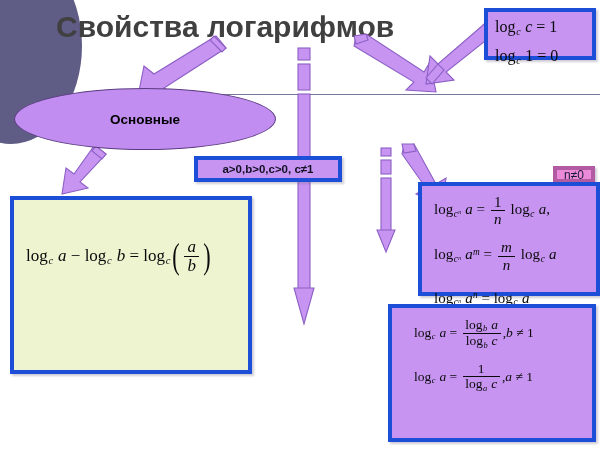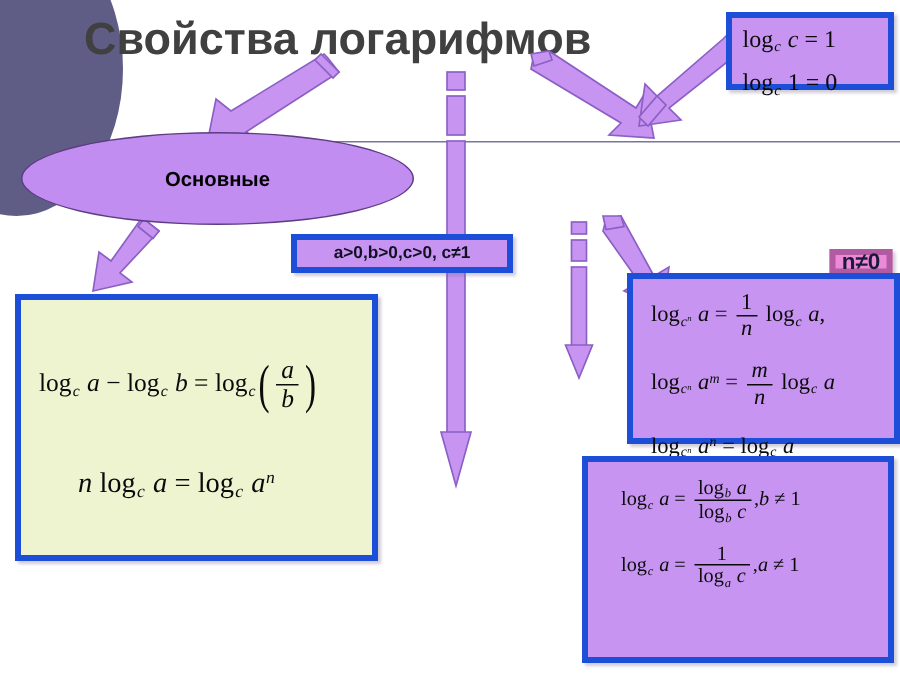--- a/index.html
+++ b/index.html
@@ -111,21 +111,21 @@
   #box-condition .cond-text {
     font-size: 11.5px; font-weight: bold; color: #111122;
     font-family: "Liberation Sans", sans-serif;
     white-space: nowrap;
   }
   #box-nzero {
     left: 553px; top: 166px; width: 42px; height: 17px;
     display: flex; align-items: center; justify-content: center;
   }
   #box-nzero .nz-text {
-    font-size: 15px; font-weight: bold; color: #1a1a3a;
+    font-size: 12px; font-weight: normal; color: #1a1a3a;
     font-family: "Liberation Sans", sans-serif;
   }
   #box-right-mid {
     left: 418px; top: 182px; width: 182px; height: 114px;
     padding: 4px 2px 0 6px;
   }
   #box-right-bottom {
     left: 388px; top: 304px; width: 208px; height: 138px;
     padding: 6px 2px 0 8px;
   }
@@ -278,23 +278,20 @@
   </div>
 
   <div class="fbox pink" id="box-nzero">
     <span class="nz-text">n≠0</span>
   </div>
 
   <div class="fbox green" id="box-left-green">
     <div class="math ln2">
       <span class="op">log</span><span class="sub">c</span>&nbsp;<span class="mi">a</span> <span class="op">−</span> <span class="op">log</span><span class="sub">c</span>&nbsp;<span class="mi">b</span> <span class="op">=</span> <span class="op">log</span><span class="sub">c</span><span class="paren-big">(</span><span class="frac"><span class="num mi">a</span><span class="den mi">b</span></span><span class="paren-big">)</span>
     </div>
-    <div class="math ln3">
-      <span class="mi">n</span>&nbsp;<span class="op">log</span><span class="sub">c</span>&nbsp;<span class="mi">a</span> <span class="op">=</span> <span class="op">log</span><span class="sub">c</span>&nbsp;<span class="mi">a</span><span class="sup">n</span>
-    </div>
   </div>
 
   <div class="fbox purple" id="box-right-mid">
     <div class="math ln1">
       <span class="op">log</span><span class="sub">c<span class="sup" style="vertical-align:0.45em;">n</span></span>&nbsp;<span class="mi">a</span> <span class="op">=</span> <span class="frac"><span class="num op">1</span><span class="den mi">n</span></span> <span class="op">log</span><span class="sub">c</span>&nbsp;<span class="mi">a</span><span class="op">,</span>
     </div>
     <div class="math ln2">
       <span class="op">log</span><span class="sub">c<span class="sup" style="vertical-align:0.45em;">n</span></span>&nbsp;<span class="mi">a</span><span class="sup">m</span> <span class="op">=</span> <span class="frac"><span class="num mi">m</span><span class="den mi">n</span></span> <span class="op">log</span><span class="sub">c</span>&nbsp;<span class="mi">a</span>
     </div>
     <div class="math ln3">

